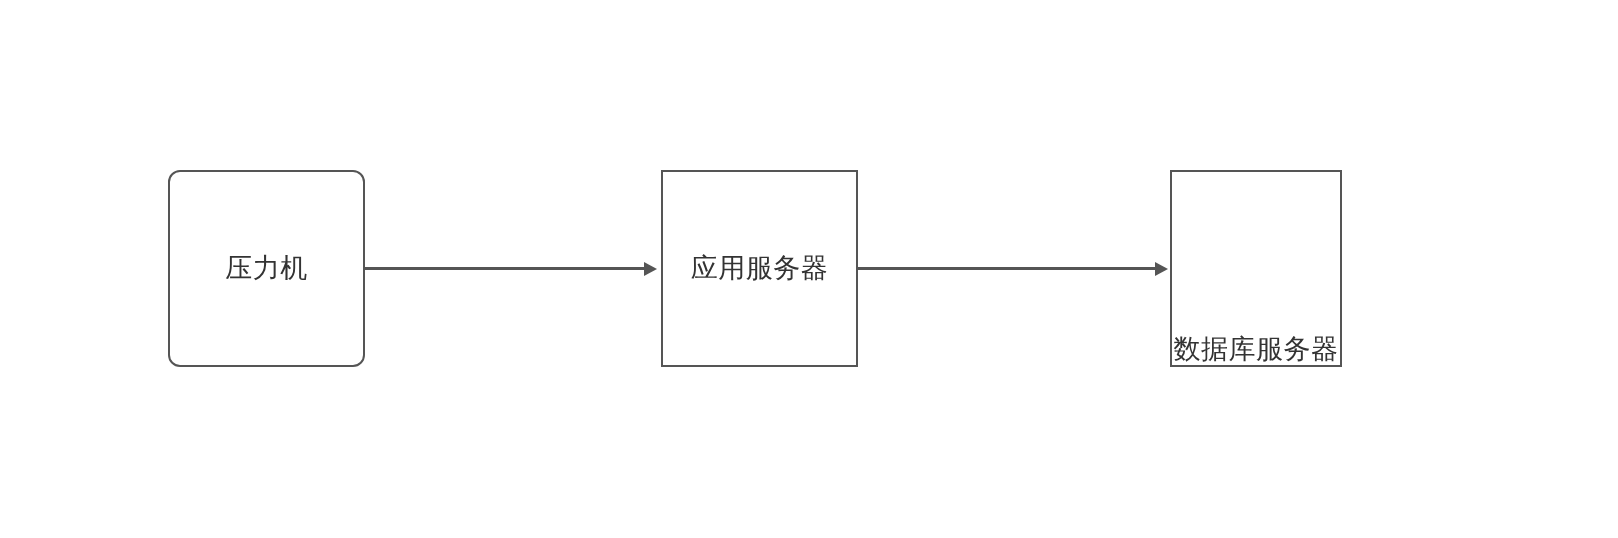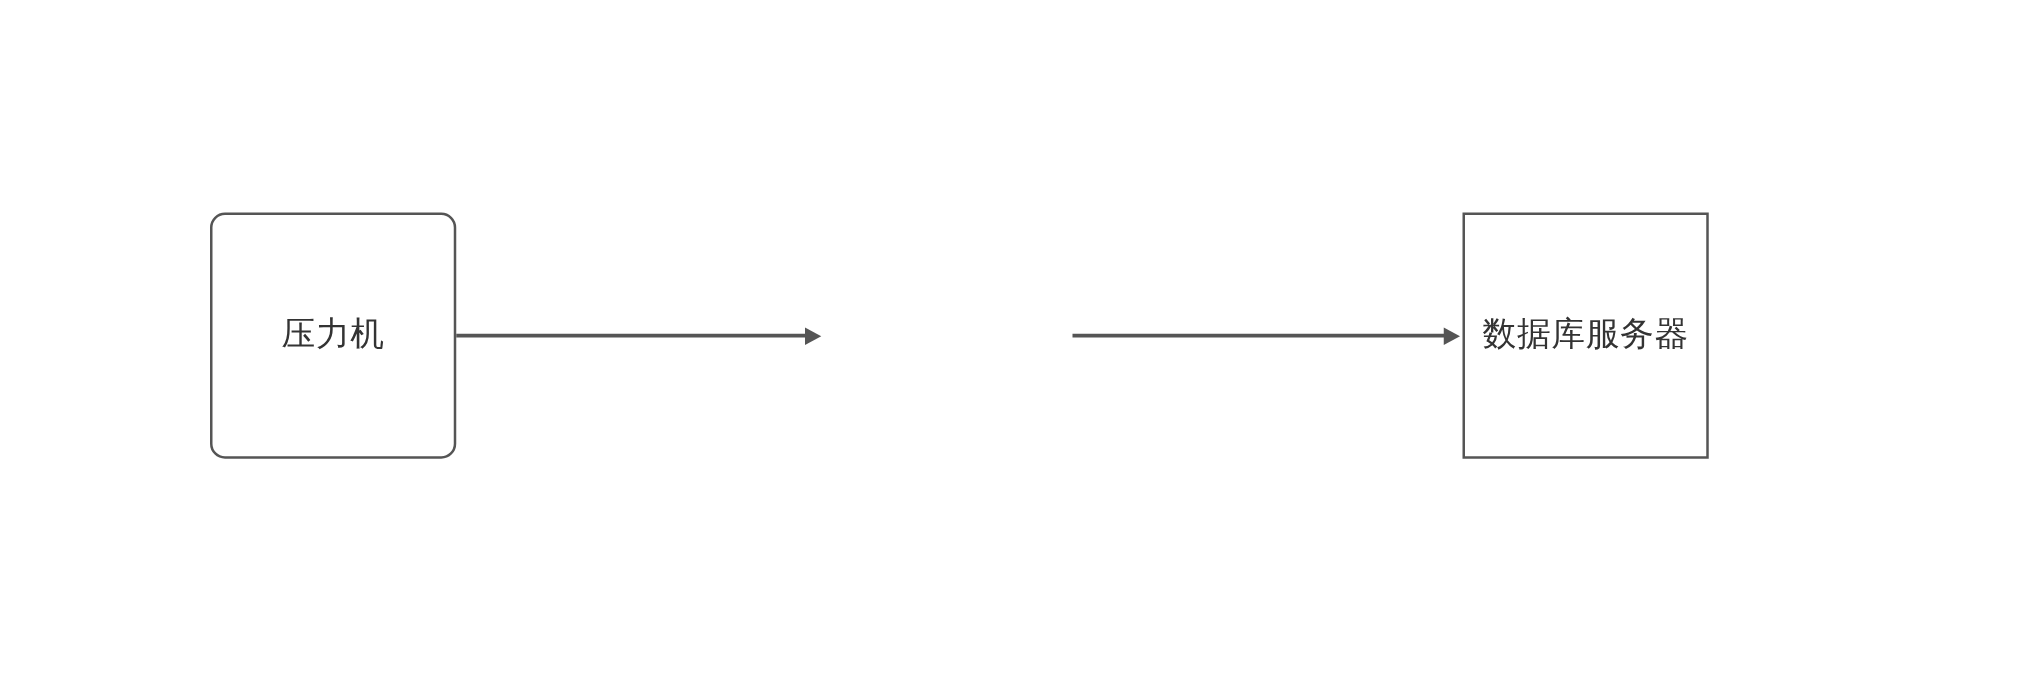--- a/index.html
+++ b/index.html
@@ -45,39 +45,42 @@
     position: absolute;
     width: 0;
     height: 0;
     border-top: 7px solid transparent;
     border-bottom: 7px solid transparent;
     border-left: 13px solid #555555;
   }
   
   #node-load-generator { left: 168px; top: 170px; width: 197px; height: 197px; border-radius: 12px; }
   #node-app-server     { left: 661px; top: 170px; width: 197px; height: 197px; }
-  #node-db-server      { left: 1170px; top: 170px; width: 197px; height: 197px; }
+  #node-db-server      { left: 1170px; top: 170px; width: 172px; height: 197px; align-items: flex-end; }
   
   #edge-1-line { left: 365px; top: 267px; width: 281px; }
   #edge-1-head { left: 644px; top: 261.5px; }
   #edge-2-line { left: 858px; top: 267px; width: 299px; }
   #edge-2-head { left: 1155px; top: 261.5px; }
 </style>
 </head>
 <body>
 
 <div id="canvas">
 
   <div class="node" id="node-load-generator">
     <span class="node-label">压力机</span>
   </div>
 
   <div class="edge" id="edge-1-line"></div>
   <div class="edge-head" id="edge-1-head"></div>
 
+  <div class="node" id="node-app-server">
+    <span class="node-label">应用服务器</span>
+  </div>
 
   <div class="edge" id="edge-2-line"></div>
   <div class="edge-head" id="edge-2-head"></div>
 
   <div class="node" id="node-db-server">
     <span class="node-label">数据库服务器</span>
   </div>
 
 </div>
 

